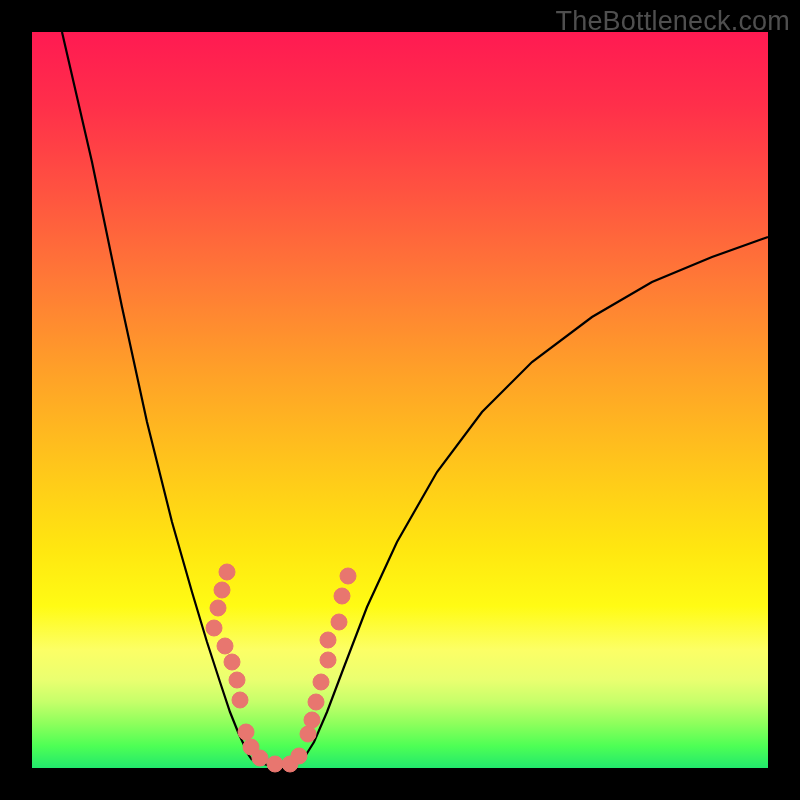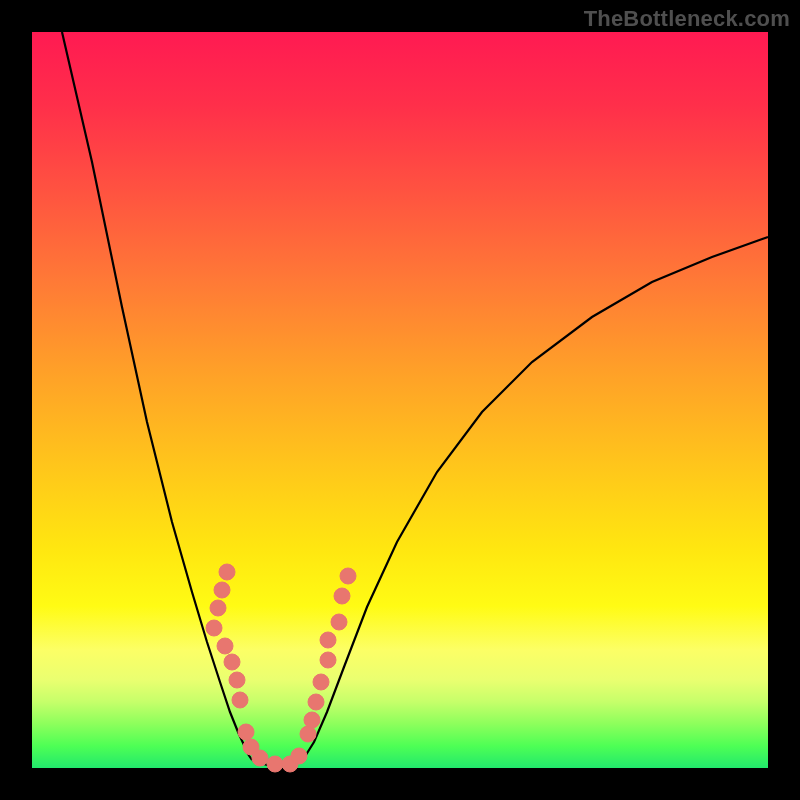--- a/index.html
+++ b/index.html
@@ -42,22 +42,22 @@
       #8dff5c 94%,
       #4eff55 97%,
       #22e86c 100%
     );
   }
   .watermark {
     position: absolute;
     top: 6px;
     right: 10px;
     color: #4f4f4f;
-    font-size: 22px;
-    font-weight: 700;
+    font-size: 27px;
+    font-weight: 400;
     letter-spacing: 0.2px;
     user-select: none;
   }
   svg.overlay {
     position: absolute;
     left: 0;
     top: 0;
     width: 736px;
     height: 736px;
     overflow: visible;

